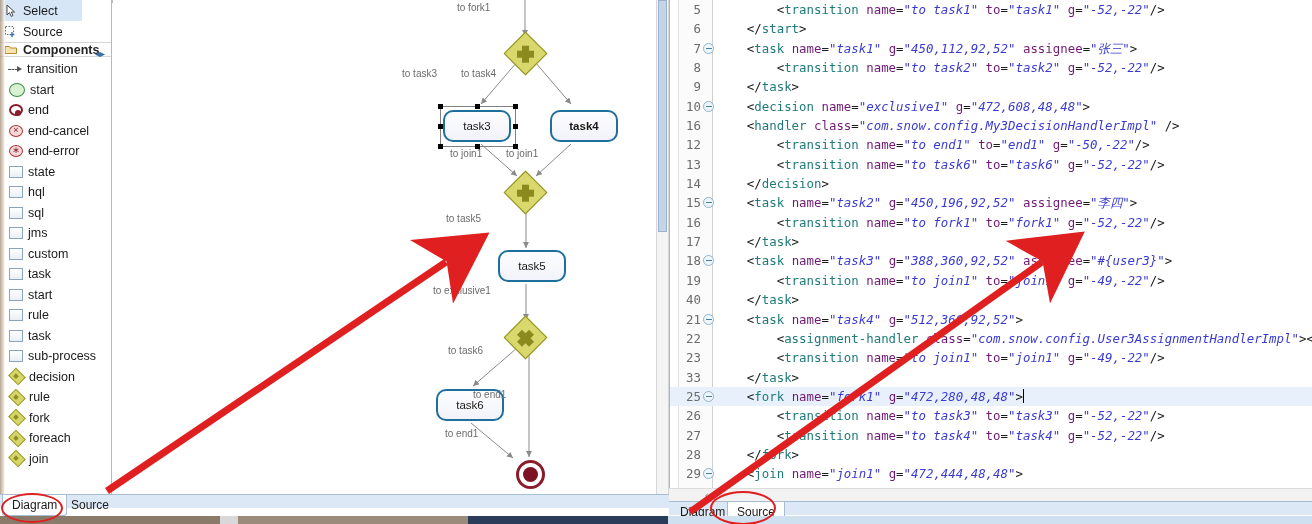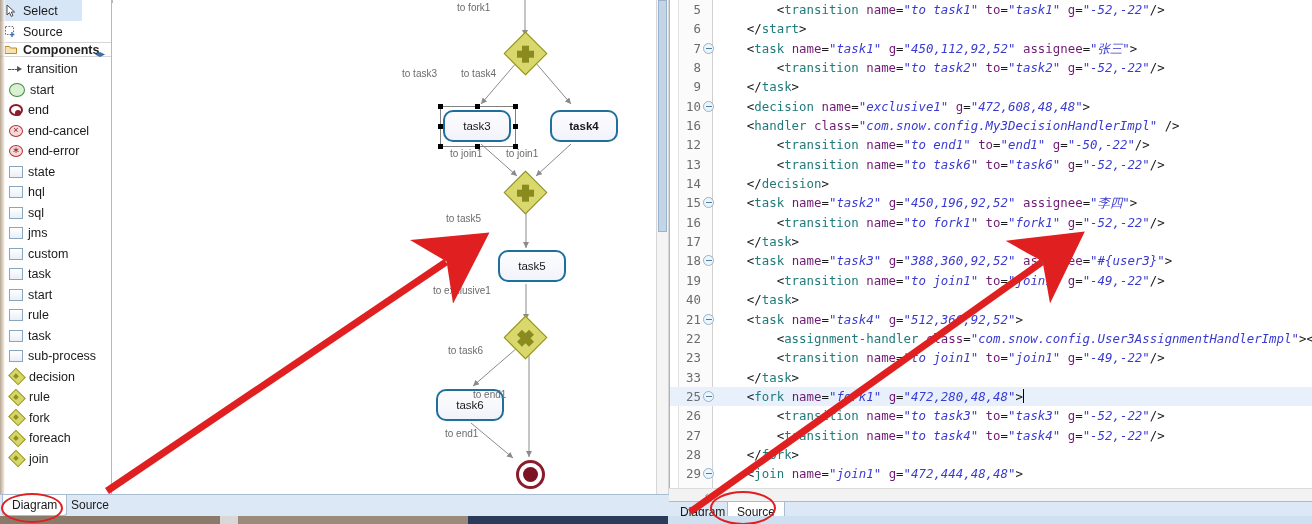--- a/index.html
+++ b/index.html
@@ -345,21 +345,21 @@
     left: 36px; top: 0px;
     font-size: 11px;
     color: #777;
     line-height: 12px;
     font-family: "Liberation Sans", sans-serif;
   }
 
   
   .tabbar {
     position: absolute;
-    height: 22px;
+    height: 14px;
     background: #dce8f5;
     box-sizing: border-box;
     border-top: 1px solid #a8bdd2;
   }
   #tabbar-left { left: 0; top: 494px; width: 669px; }
   #tabbar-right { left: 669px; top: 501px; width: 643px; }
   .tab {
     position: absolute;
     top: 0;
     height: 21px;

